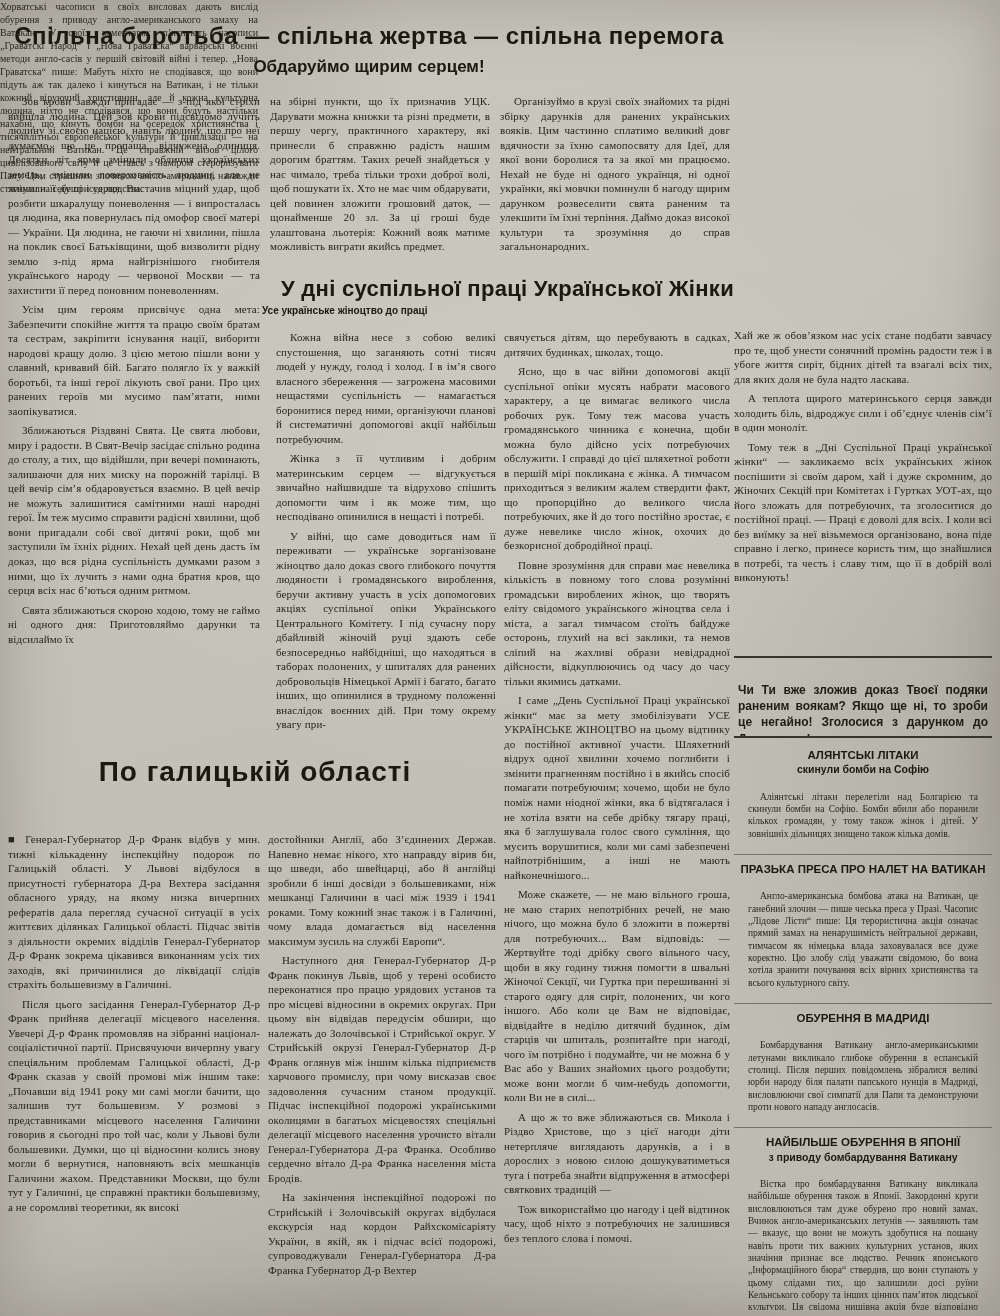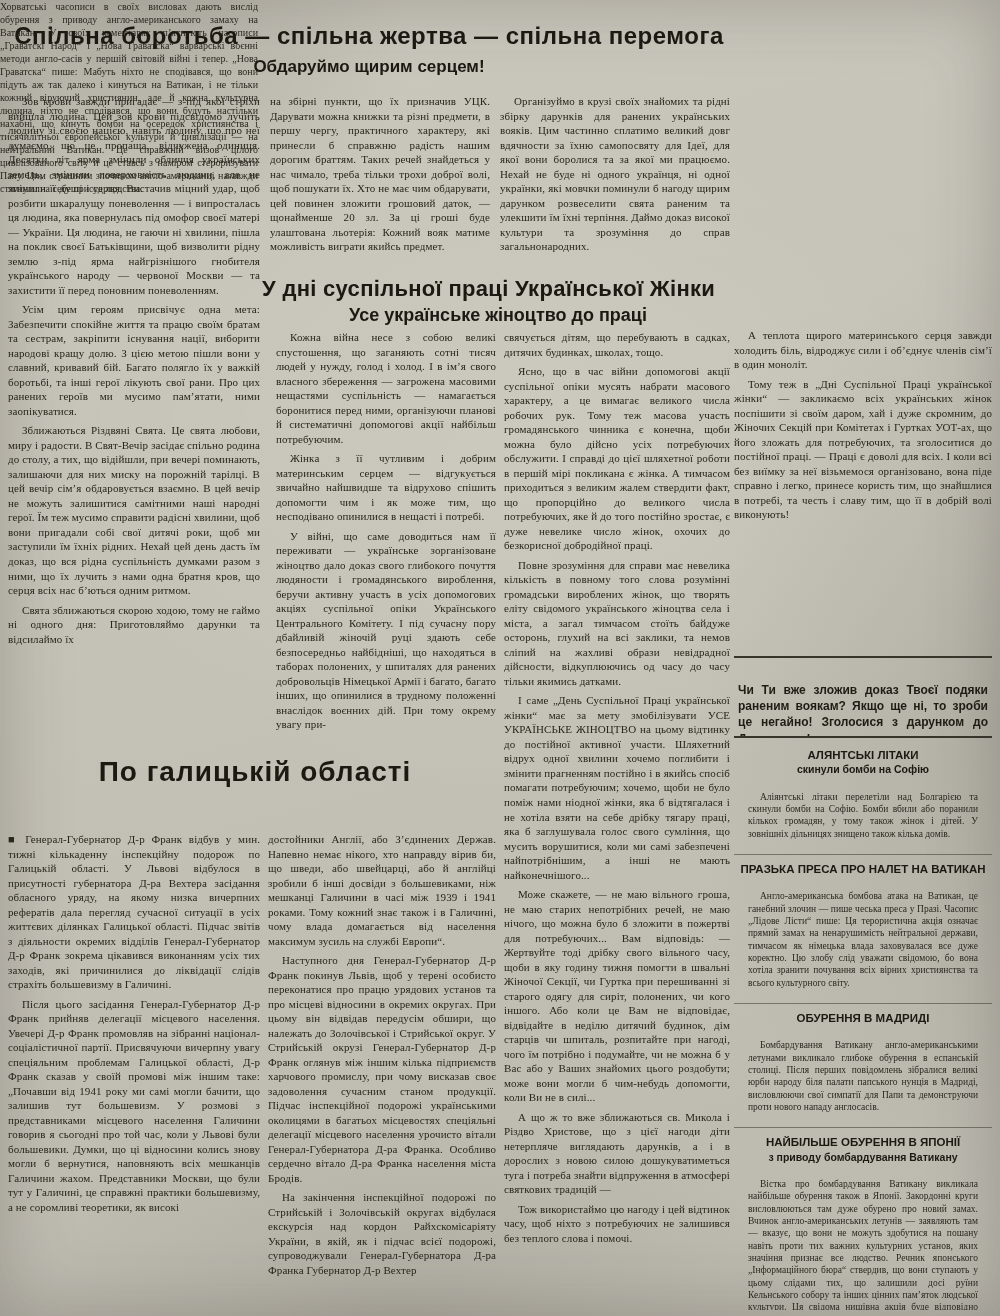--- a/index.html
+++ b/index.html
@@ -48,28 +48,28 @@
     margin: 0; text-align: center;
     font-size: 17px; font-weight: bold;
     color: #1c1912;
   }
   .col-lead-a { left: 8px;   top: 94px; width: 252px; height: 660px; }
   .col-lead-b { left: 270px; top: 94px; width: 220px; height: 178px; }
   .col-lead-c { left: 500px; top: 94px; width: 230px; height: 178px; }
 
   .women-headline {
     left: 262px; top: 276px; width: 472px;
-    margin: 0; text-align: left;
+    margin: 0; text-align: right;
     font-size: 22px; font-weight: bold; letter-spacing: 0.3px;
     color: #1c1912;
   }
   .women-subhead {
     left: 262px; top: 305px; width: 472px;
-    margin: 0; text-align: center;
-    font-size: 18px; font-weight: bold;
+    margin: 0; text-align: left;
+    font-size: 10px; font-weight: bold;
     color: #1c1912;
   }
   .col-women-a { left: 276px; top: 330px; width: 220px; height: 426px; }
   .col-women-b { left: 504px; top: 330px; width: 226px; height: 980px; }
   .col-women-c { left: 734px; top: 328px; width: 258px; height: 322px; }
 
   .galicia-headline {
     left: 10px; top: 752px; width: 482px;
     margin: 4px; text-align: center;
     font-size: 28px; font-weight: bold; letter-spacing: 1px;
@@ -174,20 +174,21 @@
   <div class="col col-women-b">
     <p class="cont">свячується дітям, що перебувають в садках, дитячих будинках, школах, тощо.</p>
     <p>Ясно, що в час війни допомогові акції суспільної опіки мусять набрати масового характеру, а це вимагає великого числа робочих рук. Тому теж масова участь громадянського чинника є конечна, щоби можна було дійсно усіх потребуючих обслужити. І справді до цієї шляхетної роботи в першій мірі покликана є жінка. А тимчасом приходиться з великим жалем ствердити факт, що пропорційно до великого числа потребуючих, яке й до того постійно зростає, є дуже невелике число жінок, охочих до безкорисної добродійної праці.</p>
     <p>Повне зрозуміння для справи має невелика кількість в повному того слова розумінні громадськи вироблених жінок, що творять еліту свідомого українського жіноцтва села і міста, а загал тимчасом стоїть байдуже осторонь, глухий на всі заклики, та немов сліпий на жахливі образи невідрадної дійсности, відкуплюючись од часу до часу тільки якимись датками.</p>
     <p>І саме „День Суспільної Праці української жінки“ має за мету змобілізувати УСЕ УКРАЇНСЬКЕ ЖІНОЦТВО на цьому відтинку до постійної активної участи. Шляхетний відрух одної хвилини хочемо поглибити і змінити прагненням постійно і в якийсь спосіб помагати потребуючим; хочемо, щоби не було поміж нами ніодної жінки, яка б відтягалася і не хотіла взяти на себе дрібку тягару праці, яка б заглушувала голос свого сумління, що мусить ворушитися, коли ми самі забезпечені найпотрібнішим, а інші не мають найконечнішого...</p>
     <p>Може скажете, — не маю вільного гроша, не маю старих непотрібних речей, не маю нічого, що можна було б зложити в пожертві для потребуючих... Вам відповідь: — Жертвуйте тоді дрібку свого вільного часу, щоби в яку годину тижня помогти в швальні Жіночої Секції, чи Гуртка при перешиванні зі старого одягу для сиріт, полонених, чи кого іншого. Або коли це Вам не відповідає, відвідайте в неділю дитячий будинок, дім старців чи шпиталь, розпитайте при нагоді, чого їм потрібно і подумайте, чи не можна б у Вас або у Ваших знайомих цього роздобути; може вони могли б чим-небудь допомогти, коли Ви не в силі...</p>
     <p>А що ж то вже зближаються св. Микола і Різдво Христове, що з цієї нагоди діти нетерпляче виглядають дарунків, а і в дорослих з новою силою дошукуватиметься туга і потреба знайти відпруження в атмосфері святкових традицій —</p>
     <p>Тож використаймо цю нагоду і цей відтинок часу, щоб ніхто з потребуючих не залишився без теплого слова і помочі.</p>
   </div>
   <div class="col col-women-c">
+    <p class="cont">Хай же ж обов’язком нас усіх стане подбати завчасу про те, щоб унести сонячний промінь радости теж і в убоге життя сиріт, бідних дітей та взагалі всіх тих, для яких доля не була надто ласкава.</p>
     <p>А теплота щирого материнського серця завжди холодить біль, відроджує сили і об’єднує членів сім’ї в один моноліт.</p>
     <p>Тому теж в „Дні Суспільної Праці української жінки“ — закликаємо всіх українських жінок поспішити зі своїм даром, хай і дуже скромним, до Жіночих Секцій при Комітетах і Гуртках УОТ-ах, що його зложать для потребуючих, та зголоситися до постійної праці. — Праці є доволі для всіх. І коли всі без виїмку за неї візьмемося організовано, вона піде справно і легко, принесе користь тим, що знайшлися в потребі, та честь і славу тим, що її в добрій волі виконують!</p>
   </div>
 
   <div class="abs appeal-box">Чи Ти вже зложив доказ Твоєї подяки раненим воякам? Якщо ще ні, то зроби це негайно! Зголосися з дарунком до Делегатури!</div>
 
   <div class="right-rail abs">
 
     <section class="rail-article">
       <h4 class="rail-title sans">АЛЯНТСЬКІ ЛІТАКИ</h4>

